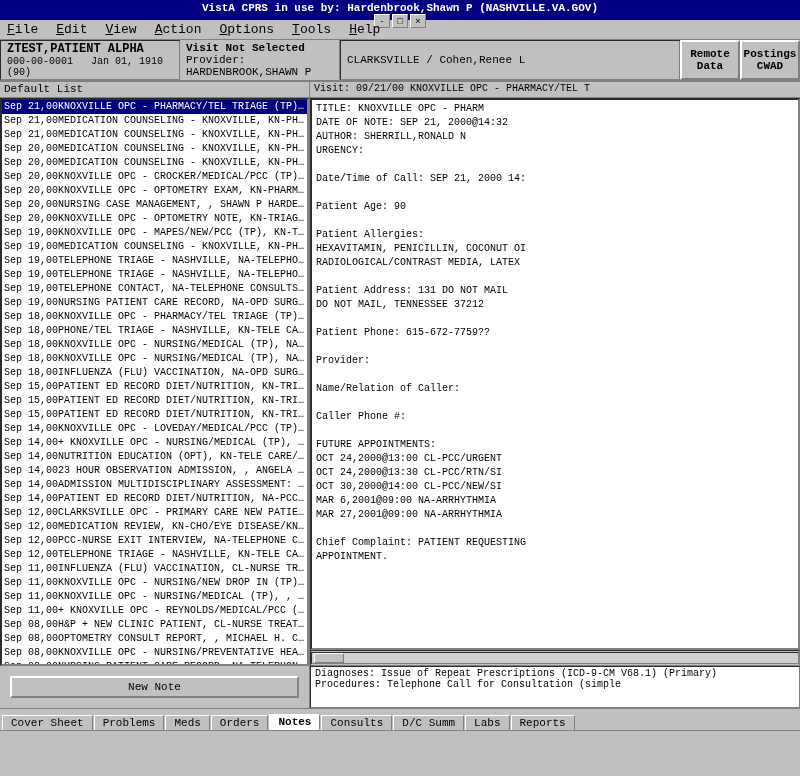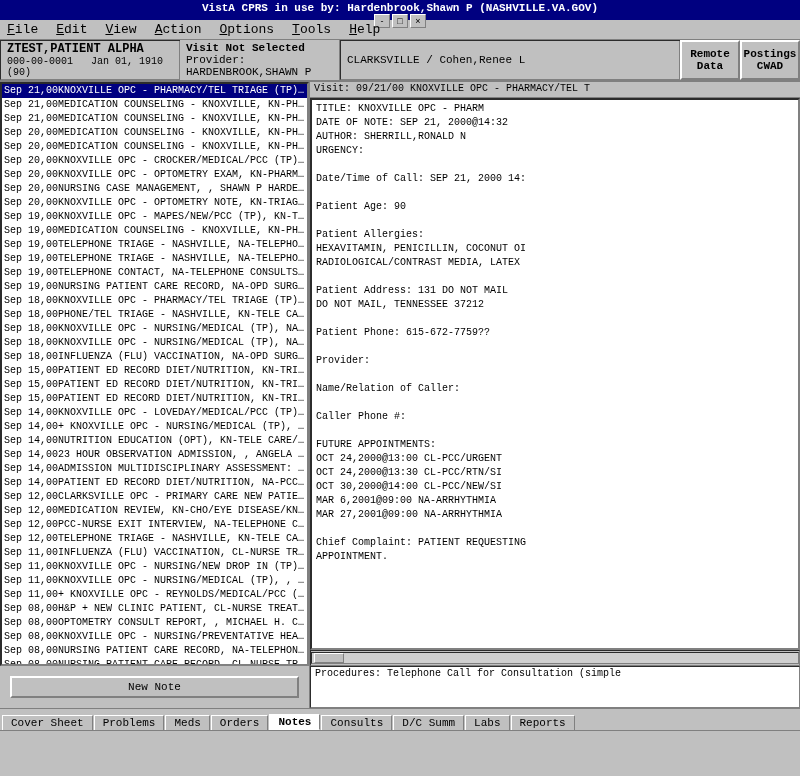--- a/index.html
+++ b/index.html
@@ -252,20 +252,21 @@
     <div class="right-btn" style="white-space:pre-line;">Remote
 Data</div>
     <div class="right-btn" style="white-space:pre-line;">Postings
 CWAD</div>
   </div>
 </div>
 
 <div class="main-area">
 
   <div class="left-panel">
+    <div class="default-list-label">Default List</div>
     <div class="list-container" id="list-container">
     <div class="list-item selected">
           <span class="list-date">Sep 21,00</span>
           <span class="list-text">KNOXVILLE OPC - PHARMACY/TEL TRIAGE (TP), KN-TELE CARE/ANCILLARY/K</span>
         </div>
         <div class="list-item">
           <span class="list-date">Sep 21,00</span>
           <span class="list-text">MEDICATION COUNSELING - KNOXVILLE, KN-PHARMACY/COUNSELING/KNOX</span>
         </div>
         <div class="list-item">
@@ -470,20 +471,21 @@
         <div>APPOINTMENT.</div>
       </div>
 
     <div class="scrollbar-h">
       <div class="scroll-track">
         <div class="scroll-thumb"></div>
       </div>
     </div>
 
     <div class="diag-bar" id="diag-bar">
+    <div>Diagnoses: Issue of Repeat Prescriptions (ICD-9-CM V68.1) (Primary)</div>
         <div>Procedures: Telephone Call for Consultation (simple</div>
       </div>
   </div>
 </div>
 
 <div class="tabs-bar" id="tabs-bar">
 <div class="tab">Cover Sheet</div>
     <div class="tab">Problems</div>
     <div class="tab">Meds</div>
     <div class="tab">Orders</div>

